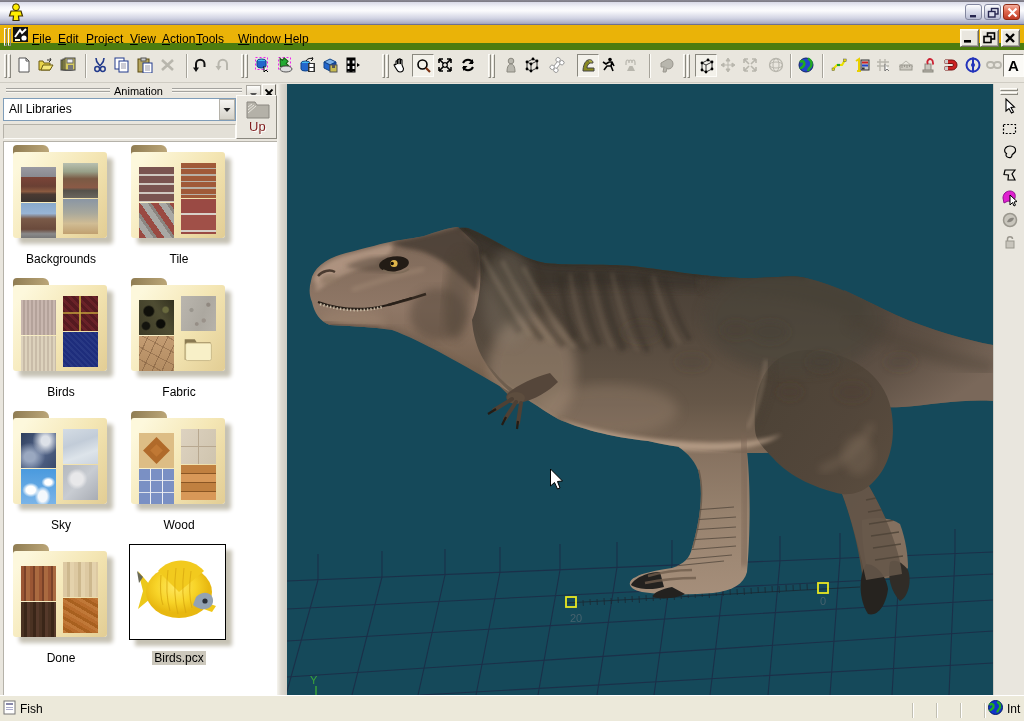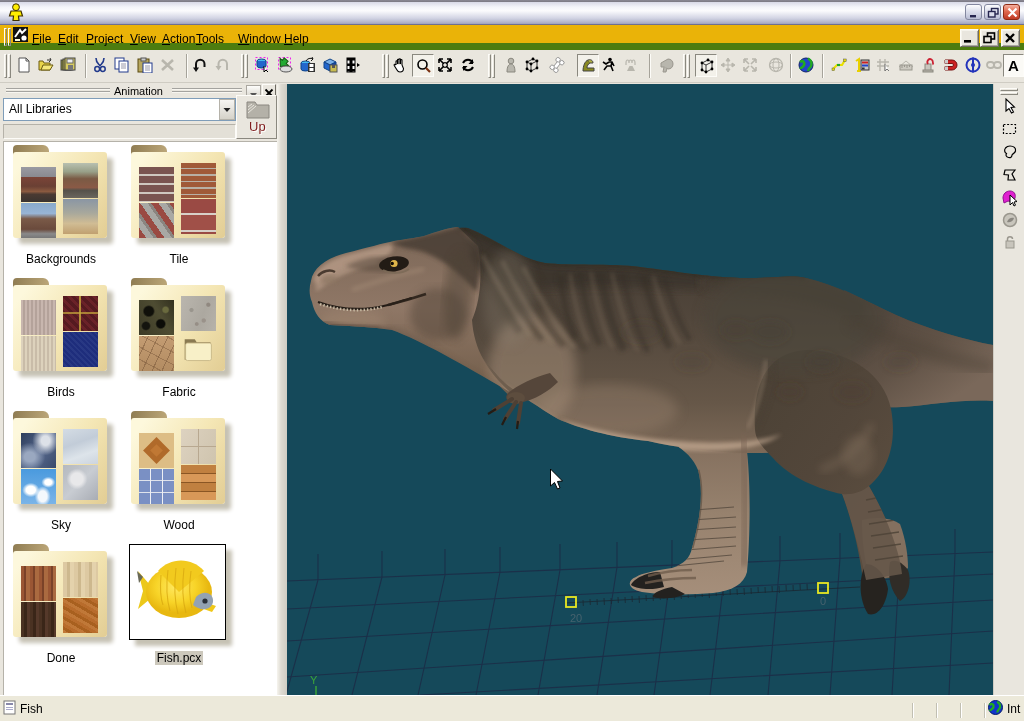--- a/index.html
+++ b/index.html
@@ -511,21 +511,21 @@
  <circle cx="75" cy="56" r="2.6" fill="#2a3038"></circle>
  <g stroke="#d8a810" stroke-width="1.1" fill="none" opacity="0.75">
           <path d="M38 25 C36 40 36 52 40 66"></path>
           <path d="M46 23 C44 40 44 54 48 69"></path>
           <path d="M54 23 C52 40 52 54 56 68"></path>
           <path d="M61 26 C59 40 59 52 62 63"></path>
           <path d="M31 30 C30 42 30 52 33 60"></path>
         </g>
  </svg>
 </div>
-    <div class="flabel" style="left:129px;top:651px"><span style="background:#ccc8bc;padding:0 2px">Fish.pcx</span></div>
+    <div class="flabel" style="left:129px;top:651px"><span style="background:#ccc8bc;padding:0 2px">Birds.pcx</span></div>
 </div>
 <div id="viewport">
 <svg width="706" height="611" viewBox="287 84 706 611" style="position:absolute;left:0;top:0">
 <defs>
  <filter id="b2">
           <feGaussianBlur stdDeviation="2"></feGaussianBlur>
         </filter>
  <filter id="b4">
           <feGaussianBlur stdDeviation="4"></feGaussianBlur>
         </filter>

